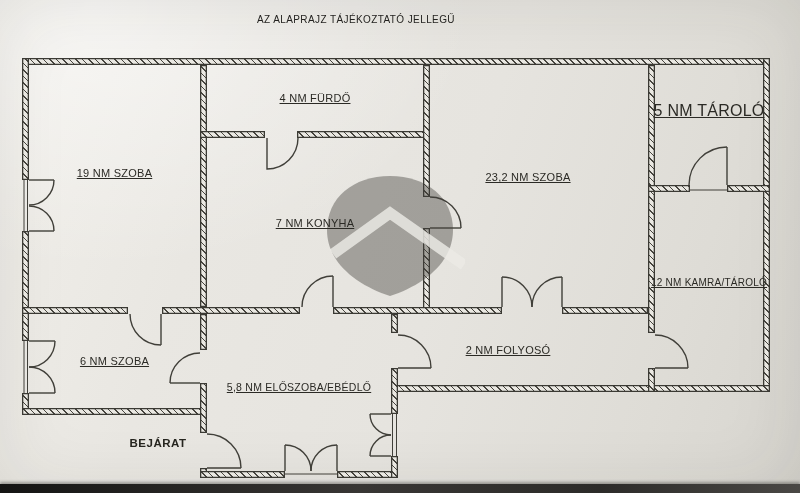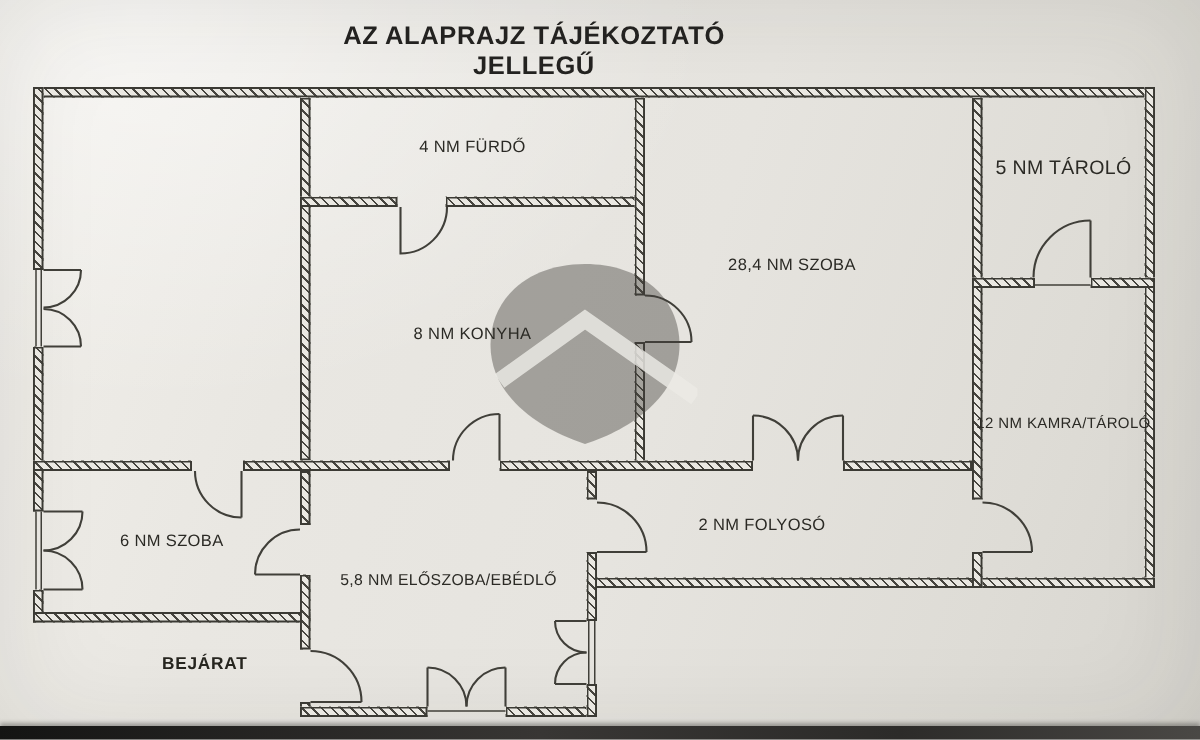--- a/index.html
+++ b/index.html
@@ -7,24 +7,24 @@
   #photo{position:relative;width:800px;height:493px;
     background:
       radial-gradient(ellipse at 12% 2%, rgba(255,255,255,.55), rgba(255,255,255,0) 38%),
       linear-gradient(108deg, #f1efea 0%, #e9e7e2 28%, #e6e4df 55%, #dedcd6 82%, #d7d5cf 100%);
     box-shadow:inset 0 0 70px rgba(40,38,34,.10);}
   
   .w{position:absolute;background-color:#eae8e2;
      background-image:repeating-linear-gradient(45deg,#47453f 0,#47453f 1.2px,transparent 1.2px,transparent 4.6px);
      box-shadow:inset 0 0 0 1.3px #3b3a34;}
   .lbl{position:absolute;display:flex;align-items:center;justify-content:center;
-       color:#2b2a25;font-size:11px;letter-spacing:.25px;white-space:nowrap;}
+       color:#2b2a25;font-size:11px;letter-spacing:.25px;white-space:nowrap;text-decoration:underline;}
   #title{position:absolute;left:228px;top:14px;width:256px;text-align:center;
-         font-size:17px;font-weight:700;letter-spacing:.4px;color:#232220;}
-  #bejarat{position:absolute;left:108px;top:437px;width:100px;text-align:left;
+         font-size:10px;font-weight:400;letter-spacing:.4px;color:#232220;}
+  #bejarat{position:absolute;left:108px;top:437px;width:100px;text-align:center;
            font-size:11.5px;font-weight:700;letter-spacing:.5px;color:#26251f;}
   svg.overlay{position:absolute;left:0;top:0;}
   #bottom-edge{position:absolute;left:0;bottom:0;width:800px;height:9px;
       background:linear-gradient(to right,#141413,#383634 45%,#2c2b29 75%,#4a4845);
       box-shadow:0 -2px 3px rgba(30,28,26,.35);}
 </style>
 </head>
 <body>
 
 <div id="photo">
@@ -136,23 +136,24 @@
       </g>
     </g>
   </svg>
 
   <svg class="overlay" style="left:315px;top:172px" width="150" height="128" viewBox="0 0 150 128">
     <path d="M75,4 C38,4 12,26 12,58 C12,92 44,114 75,124 C106,114 138,92 138,58 C138,26 112,4 75,4 Z" fill="rgba(66,64,60,0.42)"></path>
     <path d="M18,82 L75,41 L149,93" fill="none" stroke="rgba(236,234,229,0.82)" stroke-width="11"></path>
   </svg>
 
   <div class="lbl" style="left:207px;top:65px;width:216px;height:66px">4 NM FÜRDŐ</div>
-  <div class="lbl" style="left:655px;top:65px;width:108px;height:120px;padding-bottom:28px;box-sizing:border-box;font-size:13px">5 NM TÁROLÓ</div>
-  <div class="lbl" style="left:430px;top:65px;width:218px;height:242px;padding:0 22px 18px 0;box-sizing:border-box">28,4 NM SZOBA</div>
-  <div class="lbl" style="left:207px;top:138px;width:216px;height:169px">8 NM KONYHA</div>
+  <div class="lbl" style="left:655px;top:65px;width:108px;height:120px;padding-bottom:28px;box-sizing:border-box;font-size:16px">5 NM TÁROLÓ</div>
+  <div class="lbl" style="left:29px;top:65px;width:171px;height:242px;padding-bottom:26px;box-sizing:border-box">19 NM SZOBA</div>
+  <div class="lbl" style="left:430px;top:65px;width:218px;height:242px;padding:0 22px 18px 0;box-sizing:border-box">23,2 NM SZOBA</div>
+  <div class="lbl" style="left:207px;top:138px;width:216px;height:169px">7 NM KONYHA</div>
   <div class="lbl" style="left:655px;top:192px;width:108px;height:193px;padding-bottom:12px;box-sizing:border-box;font-size:10px">12 NM KAMRA/TÁROLÓ</div>
   <div class="lbl" style="left:29px;top:314px;width:171px;height:94px">6 NM SZOBA</div>
   <div class="lbl" style="left:207px;top:314px;width:184px;height:157px;padding-bottom:12px;box-sizing:border-box;font-size:10.5px">5,8 NM ELŐSZOBA/EBÉDLŐ</div>
   <div class="lbl" style="left:398px;top:314px;width:250px;height:71px;padding-right:30px;box-sizing:border-box">2 NM FOLYOSÓ</div>
 
   <div id="bejarat">BEJÁRAT</div>
 
   <div id="bottom-edge"></div>
 </div>
 

